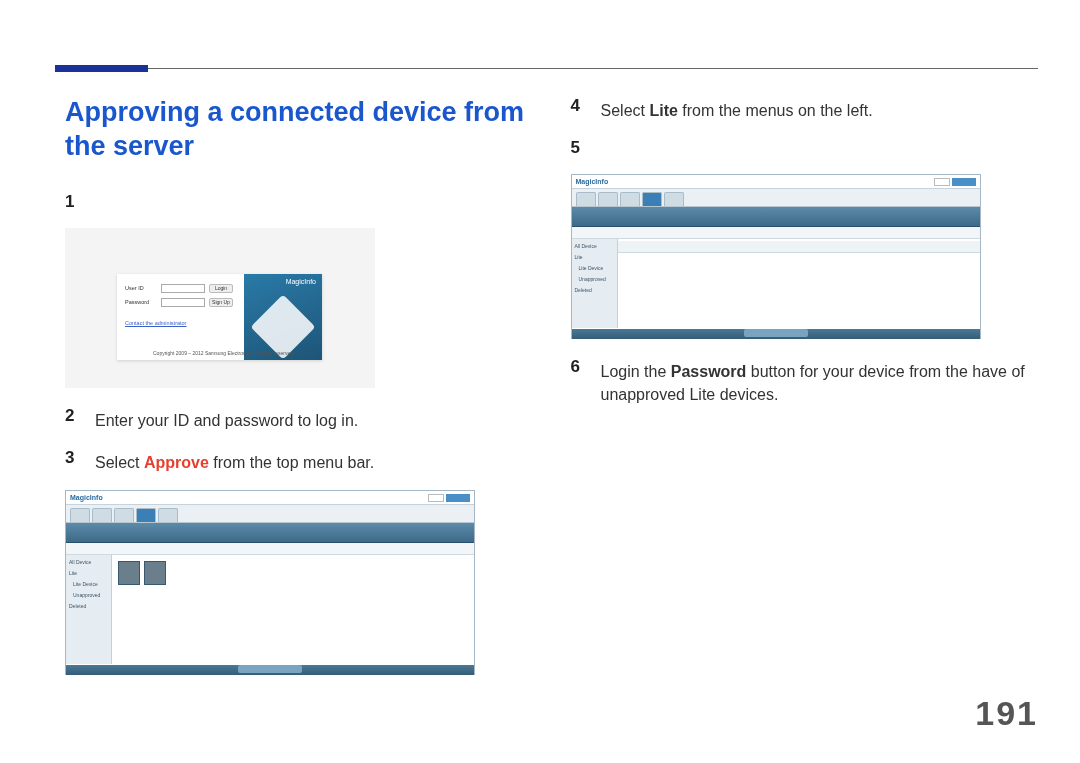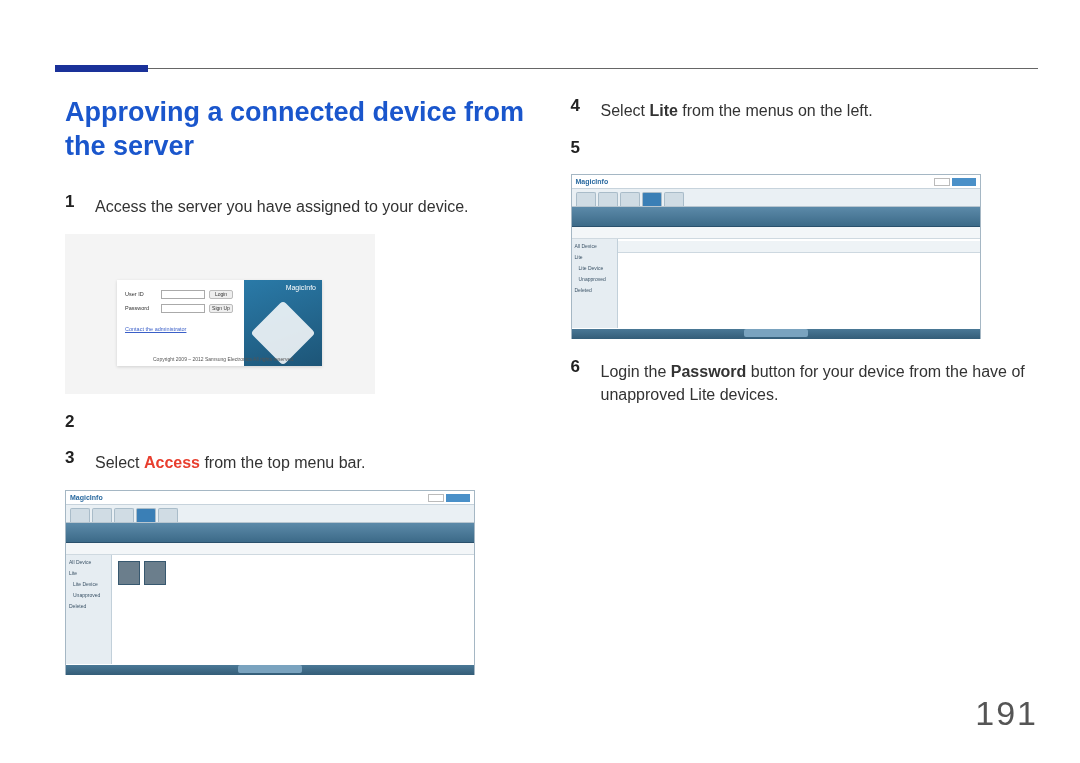--- a/index.html
+++ b/index.html
@@ -27,21 +27,21 @@
     width: 93px;
     height: 7px;
     background: #1a3199;
   }
   .page-number {
     position: absolute;
     right: 42px;
     bottom: 30px;
     font-size: 34px;
     color: #555;
-    font-weight: 400;
+    font-weight: 700;
     letter-spacing: 2px;
   }
   .columns {
     position: absolute;
     top: 96px;
     left: 55px;
     right: 42px;
     display: flex;
     gap: 38px;
     margin-left: 10px;
@@ -161,21 +161,20 @@
 
 <div class="page-number">191</div>
 
 <div class="columns">
 
   <div class="col">
     <h2 class="section-title">Approving a connected device from the server</h2>
 
     <div class="step">
       <div class="step-num">1</div>
-      <div class="step-text">Access the server you have assigned to your device.</div>
     </div>
 
     <div class="login-shot">
       <div class="login-panel">
         <div class="login-right">
           <div class="login-logo">MagicInfo</div>
           <div class="diamond"></div>
         </div>
         <div class="login-row r1">
           <span class="login-label">User ID</span>
@@ -187,26 +186,27 @@
           <span class="login-input"></span>
           <span class="login-btn">Sign Up</span>
         </div>
         <div class="login-link">Contact the administrator</div>
         <div class="login-copy">Copyright 2009 – 2012 Samsung Electronics All rights reserved.</div>
       </div>
     </div>
 
     <div class="step">
       <div class="step-num">2</div>
+      <div class="step-text">Enter your ID and password to log in.</div>
     </div>
 
     <div class="step">
       <div class="step-num">3</div>
       <div class="step-text">
-        <span>Select </span><span class="hl">Access</span><span> from the top menu bar.</span>
+        <span>Select </span><span class="hl">Approve</span><span> from the top menu bar.</span>
       </div>
     </div>
 
     <div class="shot big">
       <div class="shot-top">
         <span class="shot-brand">MagicInfo</span>
         <span style="display:flex;gap:2px">
             <span style="width:16px;height:8px;border:1px solid #bbb"></span>
             <span style="width:24px;height:8px;background:#4a90c8"></span>
           </span>

